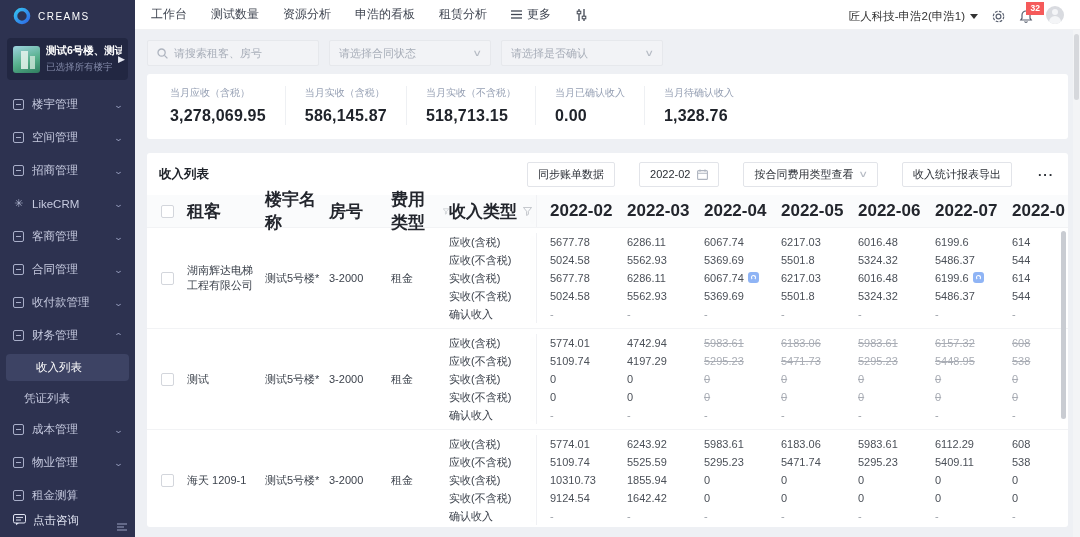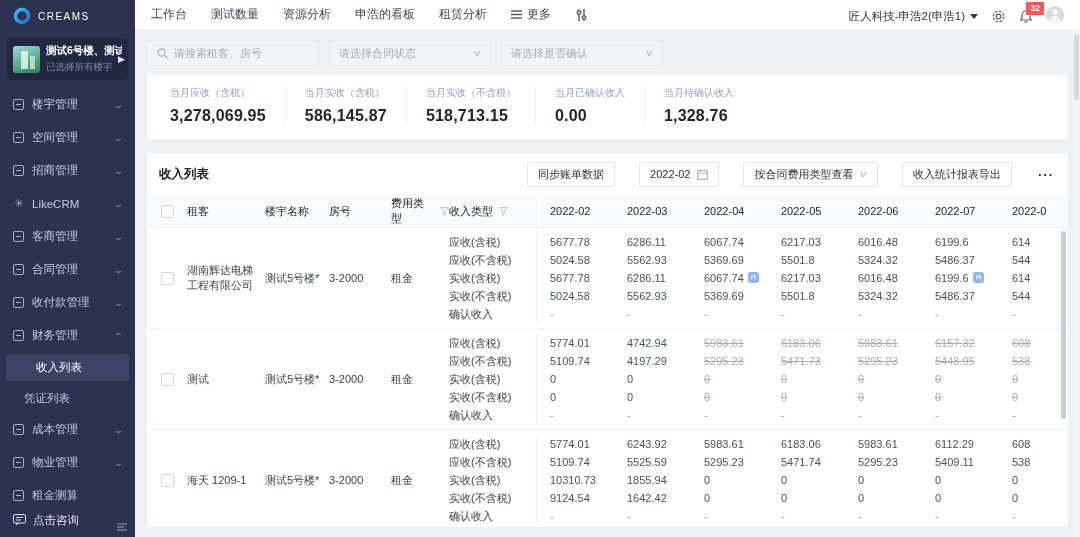--- a/index.html
+++ b/index.html
@@ -70,21 +70,21 @@
   .toolbar{margin-left:auto;display:flex;align-items:center;gap:24px}
   .btn{height:25px;border:1px solid #e2e4e9;border-radius:2px;background:#fff;font-size:11px;
     color:#2b2f36;padding:0 10px;display:flex;align-items:center;gap:7px;cursor:pointer;white-space:nowrap}
   .btn .chevdn{color:#b6bbc4;font-size:9px;transform:scaleX(1.5)}
   .more-dots{color:#2b2f36;letter-spacing:1px;font-weight:bold;font-size:13px;padding:0 2px;cursor:pointer}
 
   .trow{display:flex}
   .fixedc{display:flex;width:390px;flex:none;position:relative;background:inherit}
   .fixedc::after{content:"";position:absolute;right:0;top:0;bottom:0;width:1px;background:#f0f1f4;
     box-shadow:-4px 0 6px rgba(0,0,0,.04)}
-  .thead{background:#fafbfc;height:32px;font-weight:normal;color:#23262d;font-size:11px}
+  .thead{background:#fafbfc;height:32px;font-weight:bold;color:#23262d;font-size:17px}
   .thead .cell{display:flex;align-items:center;height:32px}
   .col-cb{width:40px;display:flex;align-items:center;justify-content:center;flex:none}
   .col-tenant{width:78px;flex:none;padding-right:8px}
   .col-bld{width:64px;flex:none;padding-right:6px}
   .col-room{width:62px;flex:none}
   .col-fee{width:58px;flex:none}
   .col-type{width:88px;flex:none}
   .col-month{width:77px;flex:none;padding-left:13px;overflow:hidden}
   .mwrap{display:flex;flex:1;overflow:hidden}
   .cbx{width:13px;height:13px;border:1px solid #d3d6dc;border-radius:2px;background:#fff;cursor:pointer}

